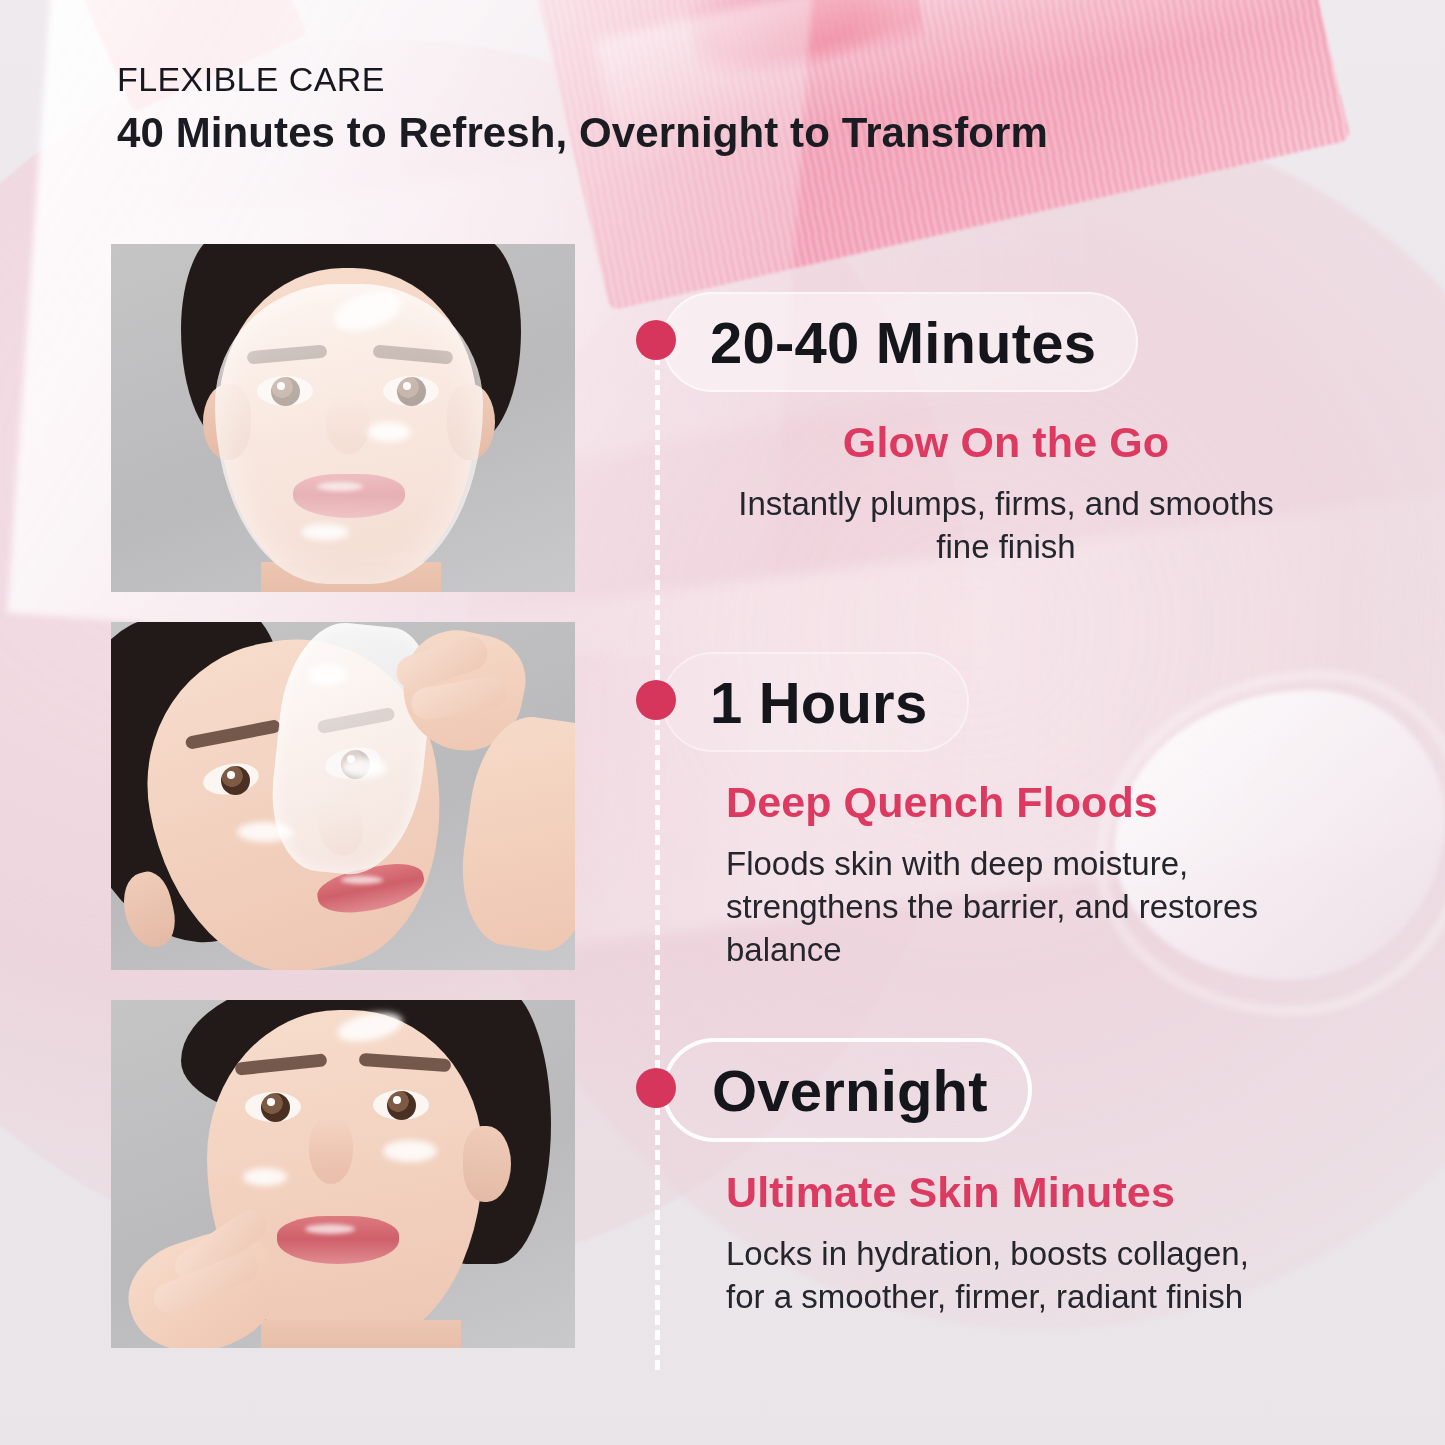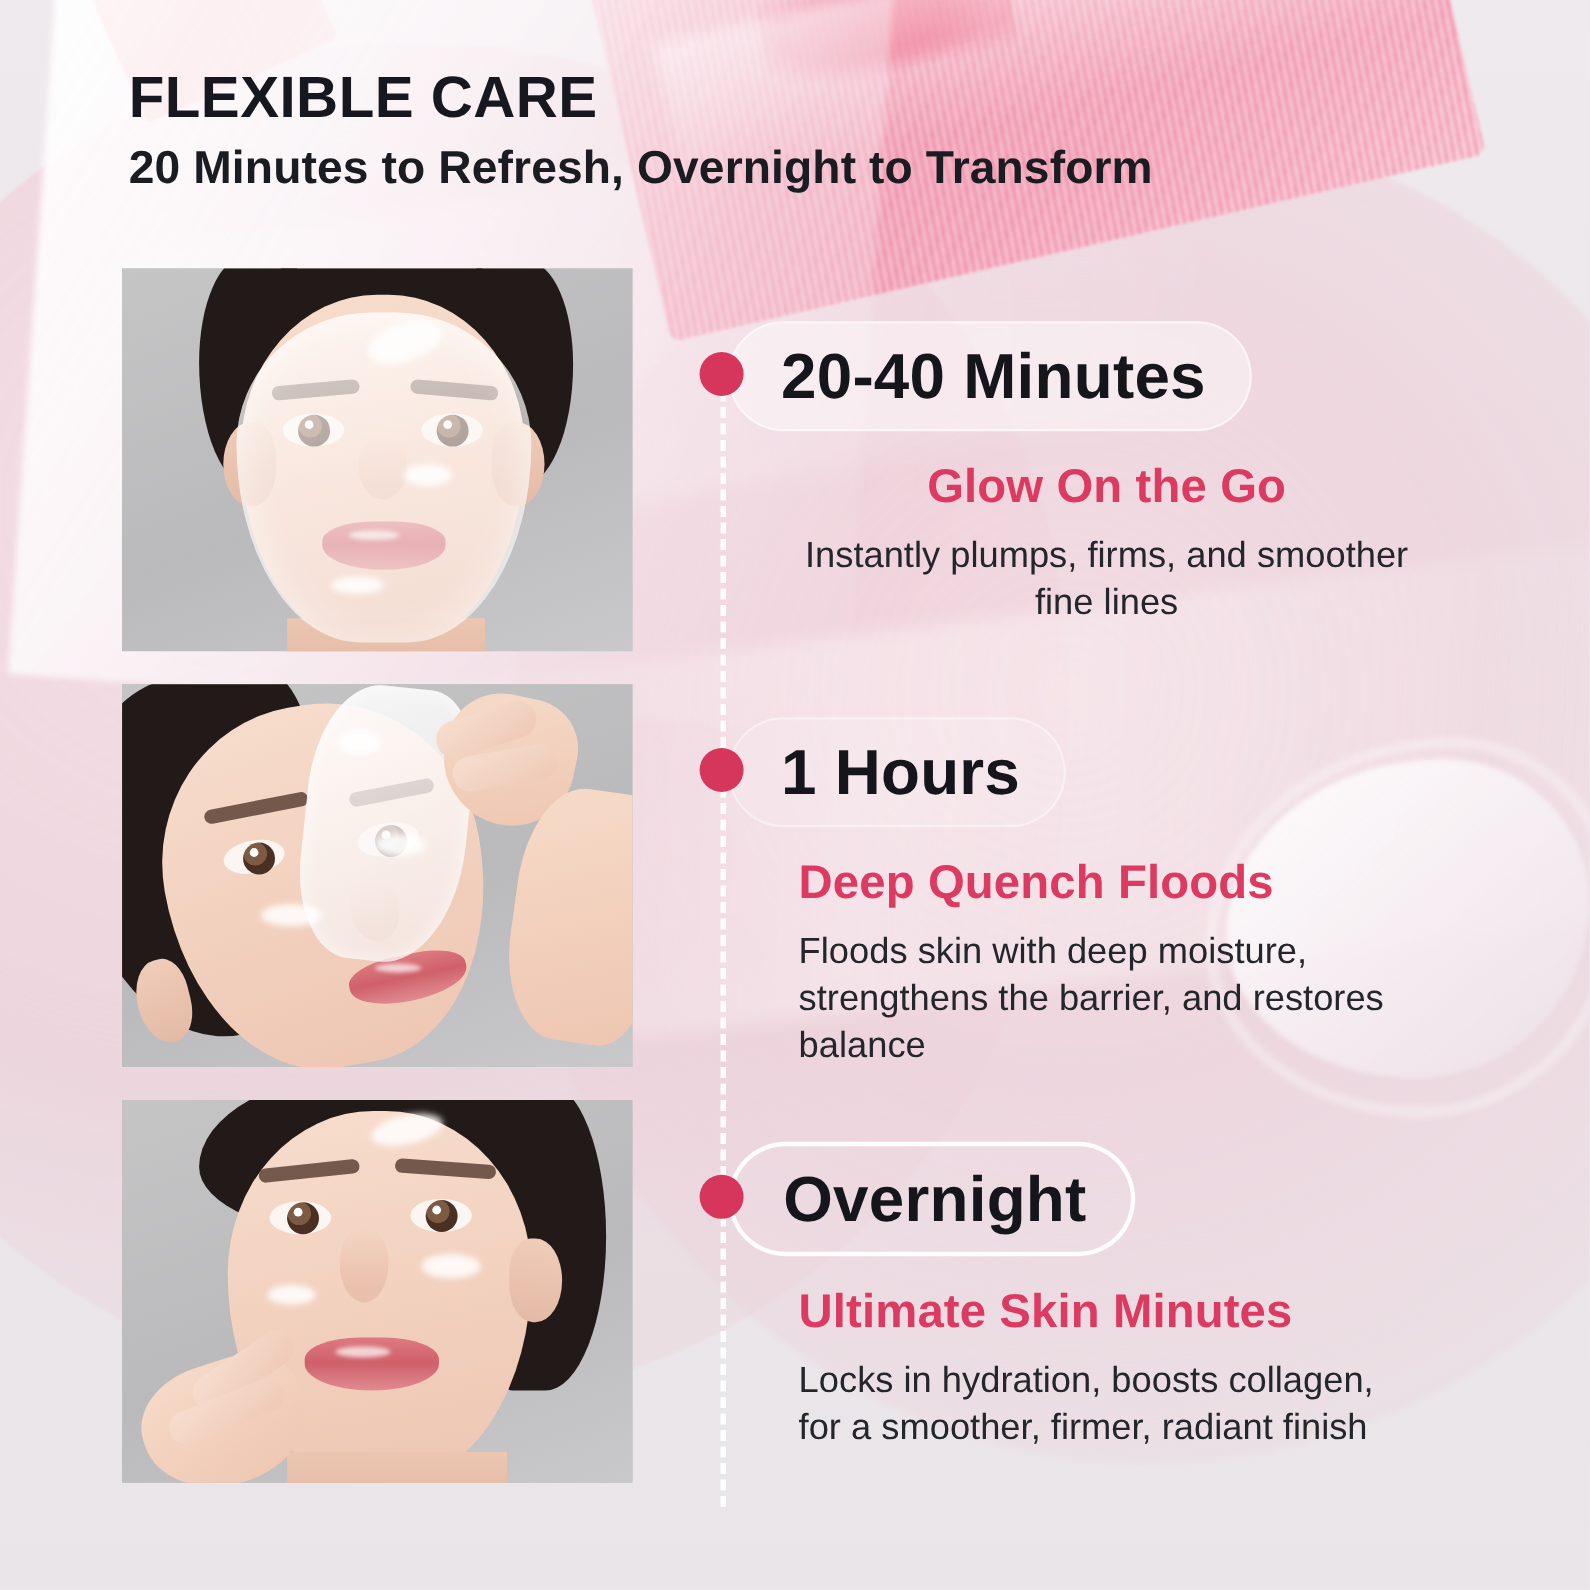--- a/index.html
+++ b/index.html
@@ -98,21 +98,21 @@
   
   .drape{
     position:absolute;top:-40px;left:30px;width:760px;height:680px;
     background:linear-gradient(118deg,rgba(255,255,255,.96) 0%,rgba(252,248,250,.88) 34%,rgba(247,236,241,.45) 68%,rgba(243,230,236,0) 100%);
     transform:rotate(4deg);filter:blur(3px);
   }
 
   
   .headings{position:absolute;left:117px;top:62px;width:1230px;}
   .h-title{
-    font-size:53px;line-height:1.02;font-weight:700;color:#17181f;
+    font-size:34px;line-height:1.02;font-weight:400;color:#17181f;
     letter-spacing:.4px;white-space:nowrap;
   }
   .h-sub{
     margin-top:13px;
     font-size:42px;line-height:1.08;font-weight:600;color:#1b1c22;
     letter-spacing:.1px;white-space:nowrap;
   }
 
   
   .photos{position:absolute;left:111px;top:244px;width:464px;}
@@ -203,21 +203,21 @@
     <div class="bg-lobe"></div>
     <div class="pack"></div>
     <div class="pack-logo"></div>
     <div class="pack-band"></div>
     <div class="pack-red"></div>
     <div class="drape"></div>
   </div>
 
   <div class="headings">
     <div class="h-title">FLEXIBLE CARE</div>
-    <div class="h-sub">20 Minutes to Refresh, Overnight to Transform</div>
+    <div class="h-sub">40 Minutes to Refresh, Overnight to Transform</div>
   </div>
 
   <div class="photos">
 
     <div class="photo">
       <div class="ph-bg"></div>
       <div class="hair" style="left:86px;top:-18px;width:300px;height:150px;"></div>
       <div class="hair" style="left:70px;top:-10px;width:90px;height:210px;border-radius:50% 10% 40% 60%;"></div>
       <div class="hair" style="left:320px;top:-6px;width:90px;height:205px;border-radius:10% 50% 60% 40%;"></div>
       <div class="skin" style="left:108px;top:24px;width:258px;height:318px;"></div>
@@ -298,21 +298,21 @@
   <div class="timeline">
     <div class="tl-line"></div>
 
     <div class="step">
       <div class="dot" style="top:42px;"></div>
       <div class="pill pill-a" style="top:14px;">
         <span class="pill-label">20-40 Minutes</span>
       </div>
       <div class="step-body" style="top:140px;text-align:center;">
         <div class="step-head">Glow On the Go</div>
-        <div class="step-desc">Instantly plumps, firms, and smoother fine lines</div>
+        <div class="step-desc">Instantly plumps, firms, and smooths fine finish</div>
       </div>
     </div>
 
     <div class="step">
       <div class="dot" style="top:402px;"></div>
       <div class="pill pill-b" style="top:374px;">
         <span class="pill-label">1 Hours</span>
       </div>
       <div class="step-body" style="top:500px;">
         <div class="step-head">Deep Quench Floods</div>

